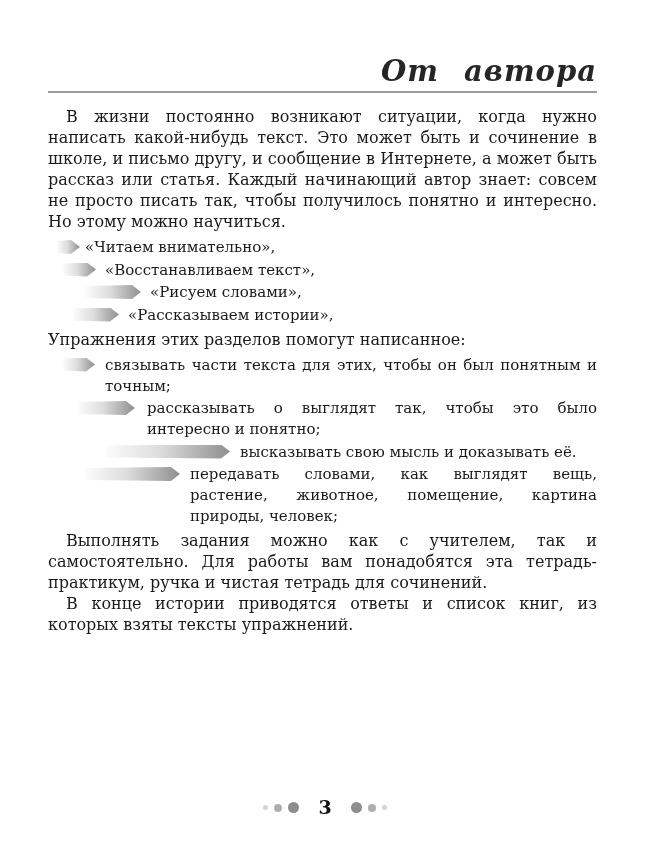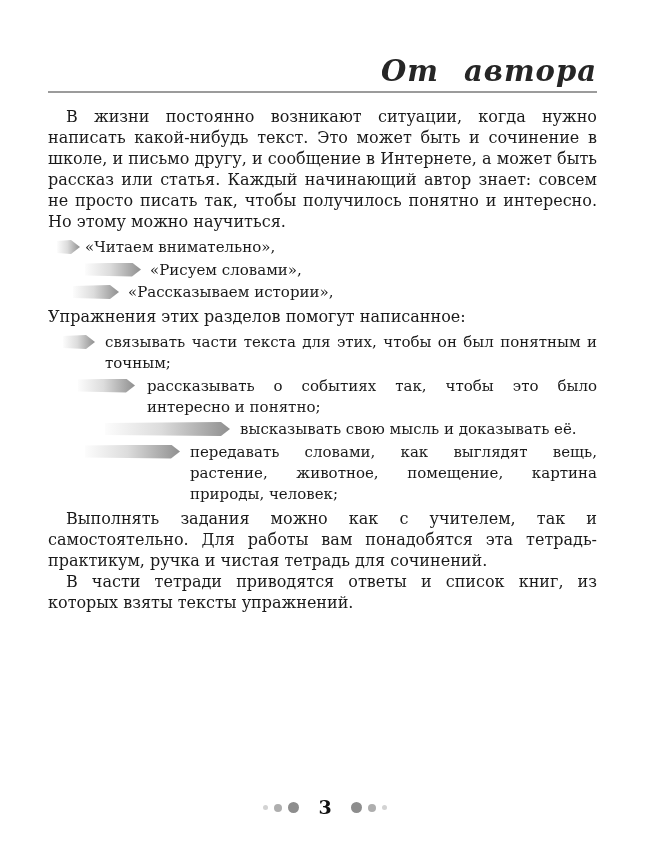--- a/index.html
+++ b/index.html
@@ -102,54 +102,58 @@
   <div class="content">
 
     <p class="para indent">В жизни постоянно возникают ситуации, когда нужно написать какой-нибудь текст. Это может быть и сочинение в школе, и письмо другу, и сообщение в Интернете, а может быть рассказ или статья. Каждый начинающий автор знает: совсем не просто писать так, чтобы получилось понятно и интересно. Но этому можно научиться.</p>
 
 
     <div class="list">
       <div class="row s1">
         <span class="arrow"></span>
         <span class="txt">«Читаем внимательно»,</span>
       </div>
+      <div class="row s2">
+        <span class="arrow"></span>
+        <span class="txt">«Восстанавливаем текст»,</span>
+      </div>
       <div class="row s4">
         <span class="arrow"></span>
         <span class="txt">«Рисуем словами»,</span>
       </div>
       <div class="row s3">
         <span class="arrow"></span>
         <span class="txt">«Рассказываем истории»,</span>
       </div>
     </div>
 
     <p class="para">Упражнения этих разделов помогут написанное:</p>
 
     <div class="list">
       <div class="row k2">
         <span class="arrow"></span>
         <span class="txt">связывать части текста для этих, чтобы он был понятным и точным;</span>
       </div>
       <div class="row k3">
         <span class="arrow"></span>
-        <span class="txt">рассказывать о событиях так, чтобы это было интересно и понятно;</span>
+        <span class="txt">рассказывать о выглядят так, чтобы это было интересно и понятно;</span>
       </div>
       <div class="row k5">
         <span class="arrow"></span>
         <span class="txt">высказывать свою мысль и доказывать её.</span>
       </div>
       <div class="row k4">
         <span class="arrow"></span>
         <span class="txt">передавать словами, как выглядят вещь, растение, животное, помещение, картина природы, человек;</span>
       </div>
     </div>
 
     <p class="para indent">Выполнять задания можно как с учителем, так и самостоятельно. Для работы вам понадобятся эта тетрадь-практикум, ручка и чистая тетрадь для сочинений.</p>
 
-    <p class="para indent">В части тетради приводятся ответы и список книг, из которых взяты тексты упражнений.</p>
+    <p class="para indent">В конце истории приводятся ответы и список книг, из которых взяты тексты упражнений.</p>
 
   </div>
 
   <div class="footer">
     <span class="dot d-sm"></span>
     <span class="dot d-md"></span>
     <span class="dot d-lg"></span>
     <span class="pagenum">3</span>
     <span class="dot d-lg"></span>
     <span class="dot d-md"></span>

